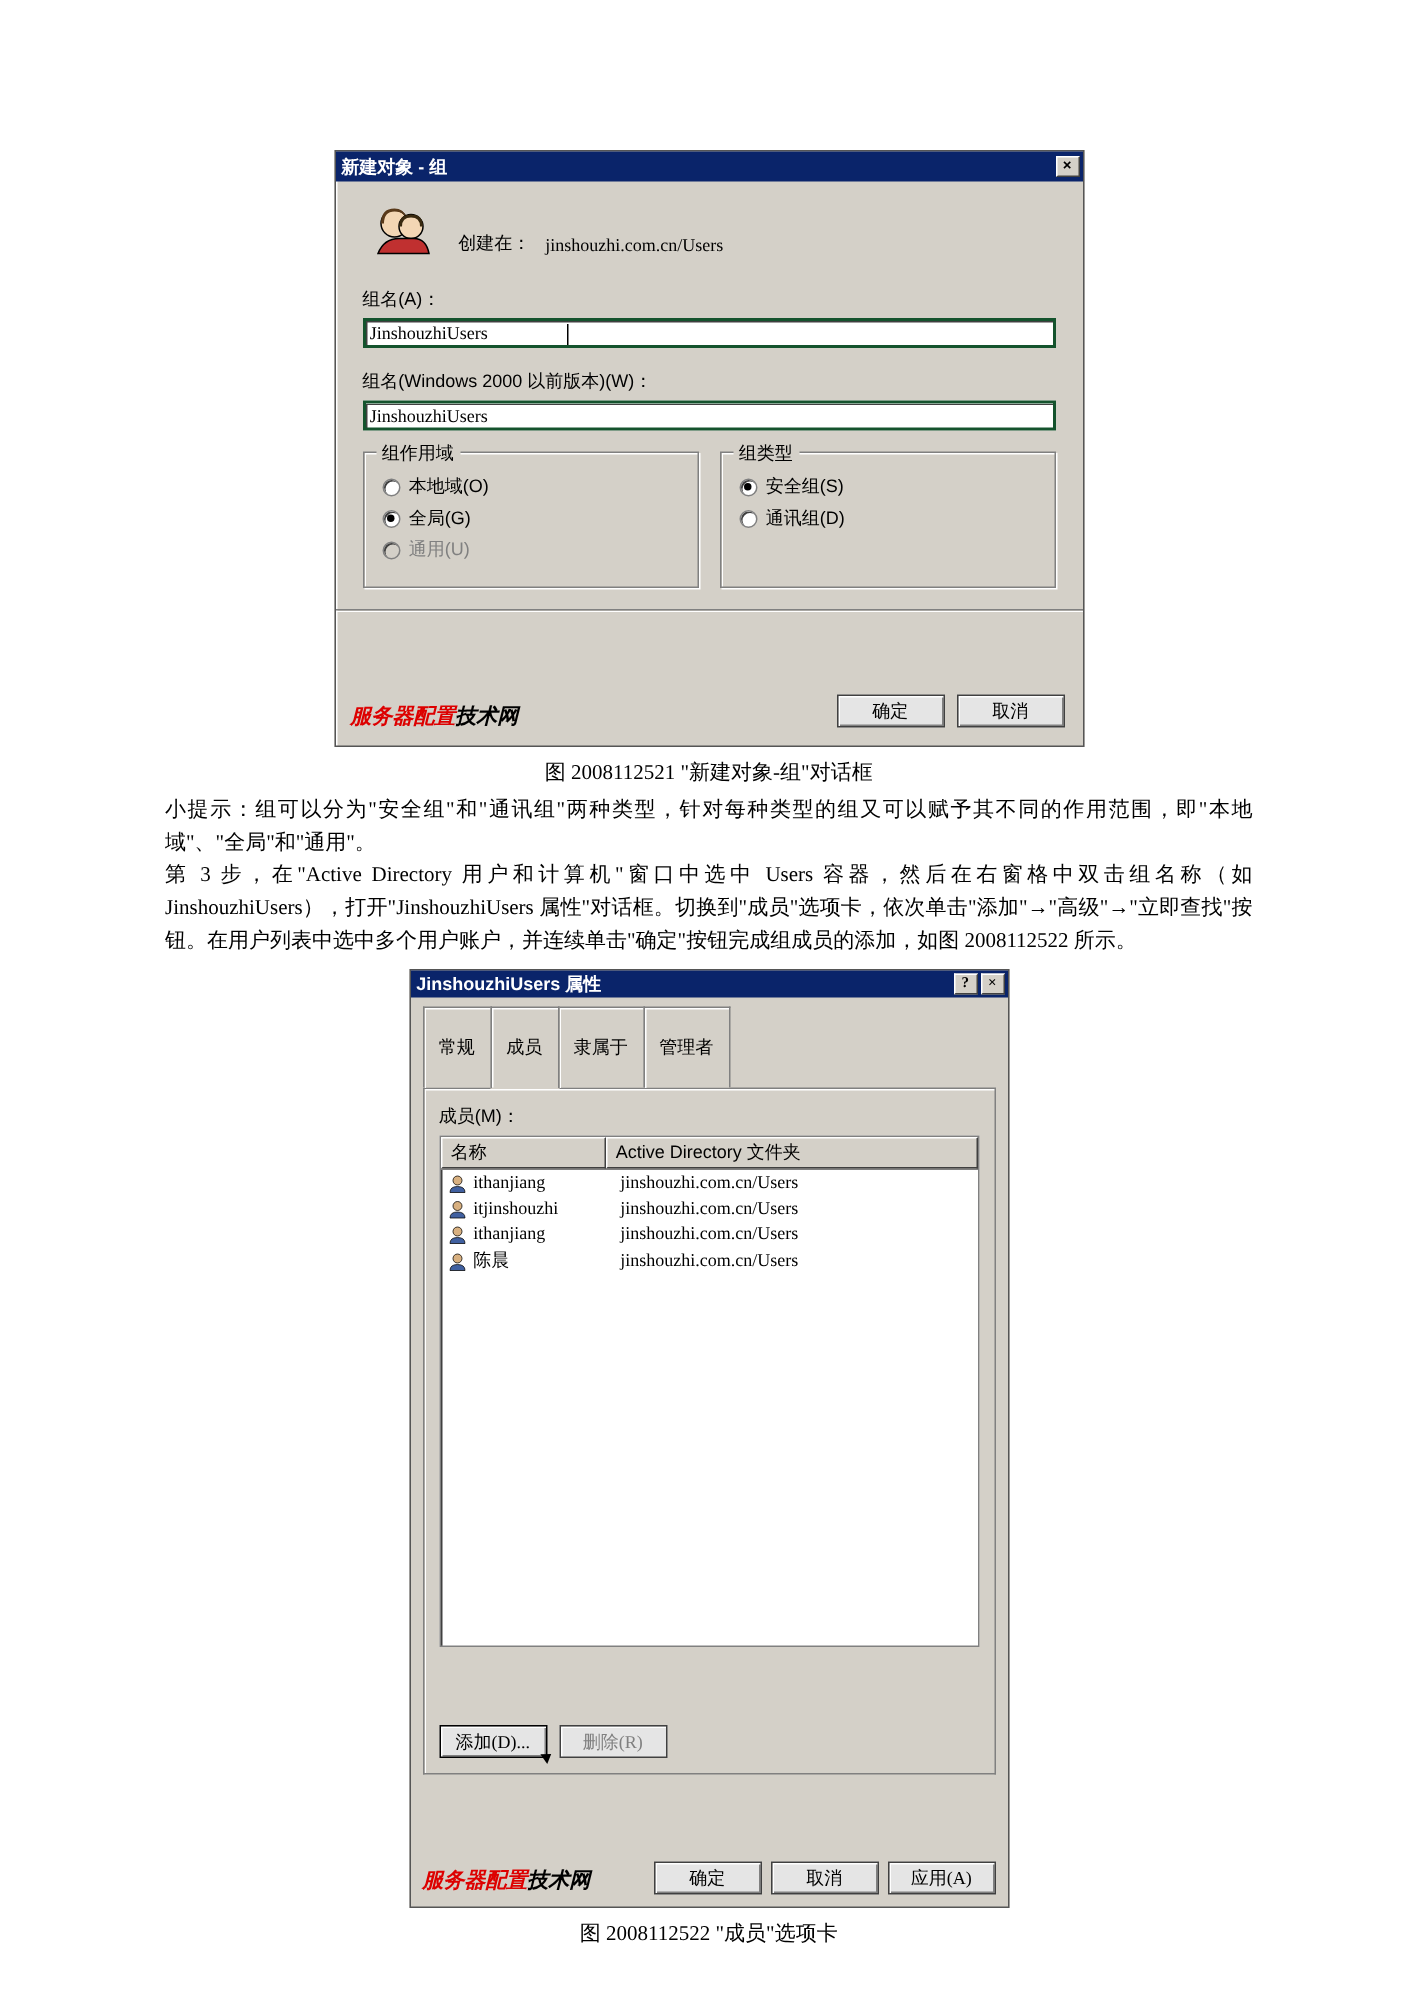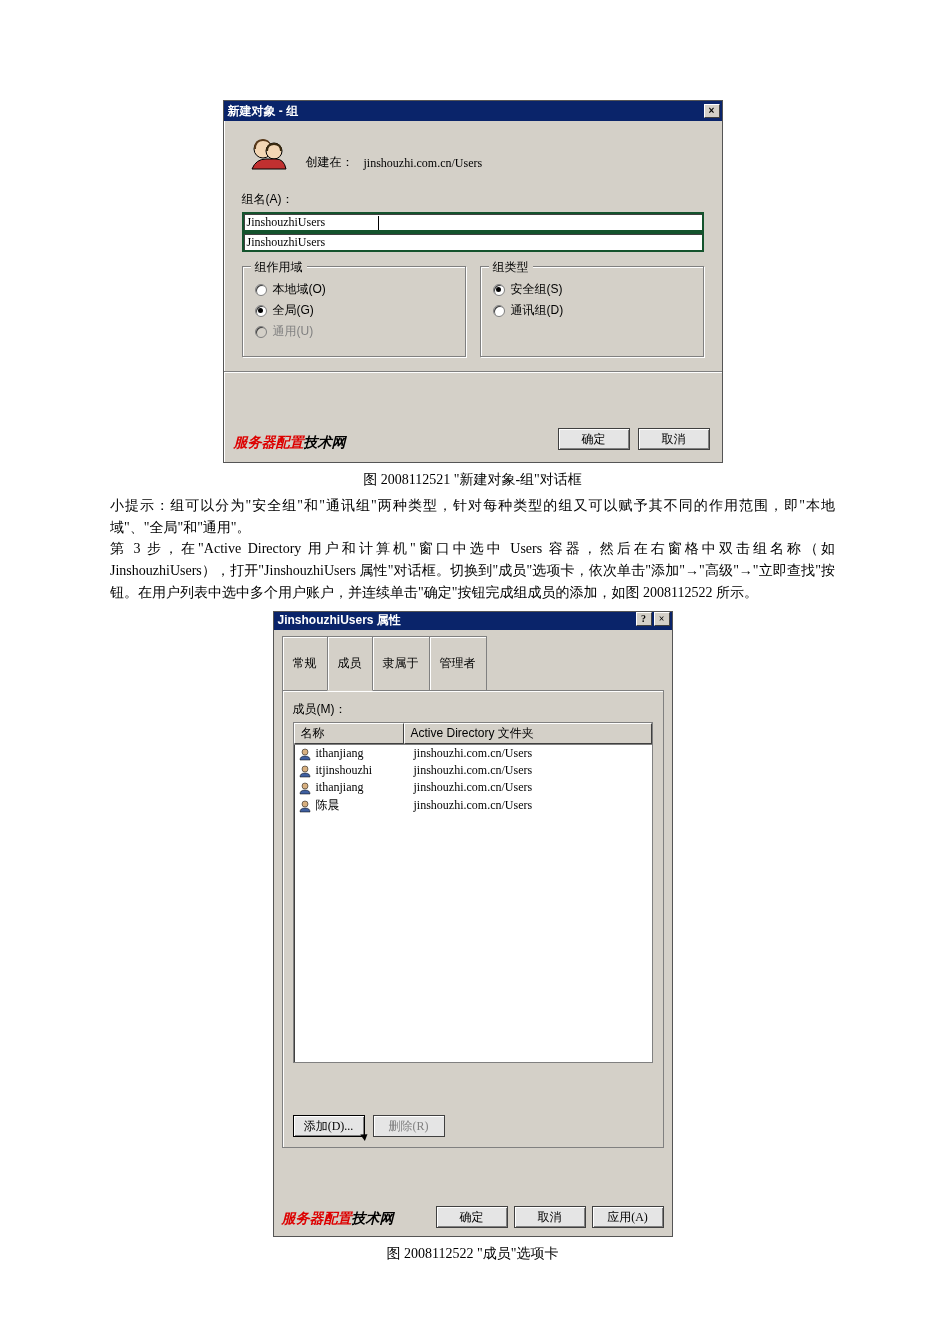--- a/index.html
+++ b/index.html
@@ -134,21 +134,21 @@
   .dialog2 {
     width: 400px;
     margin: 8px auto 0 auto;
     border: 1px solid #555;
     background: #d4d0c8;
     font-family: "SimSun", Tahoma, sans-serif;
     font-size: 12px;
   }
   .titlebar2 {
     background: #0a246a;
-    color:#fff; display:flex; align-items:flex-start;
+    color:#fff; display:flex; align-items:center;
     height:18px; padding:0 2px 0 4px; font-weight:bold;
   }
   .winbtn {
     width:16px; height:14px; background:#d4d0c8;
     border:1px solid #fff; border-right-color:#404040; border-bottom-color:#404040;
     color:#000; font: bold 10px/12px Tahoma; text-align:center;
     margin-left:2px; cursor:pointer;
   }
   .d2-body { padding: 6px 8px 8px 8px; }
   .tabs { display:flex; border-bottom:1px solid #808080; }
@@ -228,20 +228,21 @@
             <path d="M6 34 Q10 24 20 24 L30 24 Q38 24 40 34 Z" fill="#c03030" stroke="#000" stroke-width="1"></path>
           </svg>
         </span>
         <span class="create-label">创建在：</span>
         <span class="create-path">jinshouzhi.com.cn/Users</span>
       </div>
 
       <div class="field-label">组名(A)：</div>
       <div class="text-input cursor-I">JinshouzhiUsers</div>
 
+      <div class="field-label" style="margin-top:14px">组名(Windows 2000 以前版本)(W)：</div>
       <div class="text-input">JinshouzhiUsers</div>
 
       <div class="groupboxes">
         <div class="gb">
           <span class="gb-title">组作用域</span>
           <div class="radio-row">
             <span class="radio"></span>
             <span class="radio-label">本地域(O)</span>
           </div>
           <div class="radio-row">

